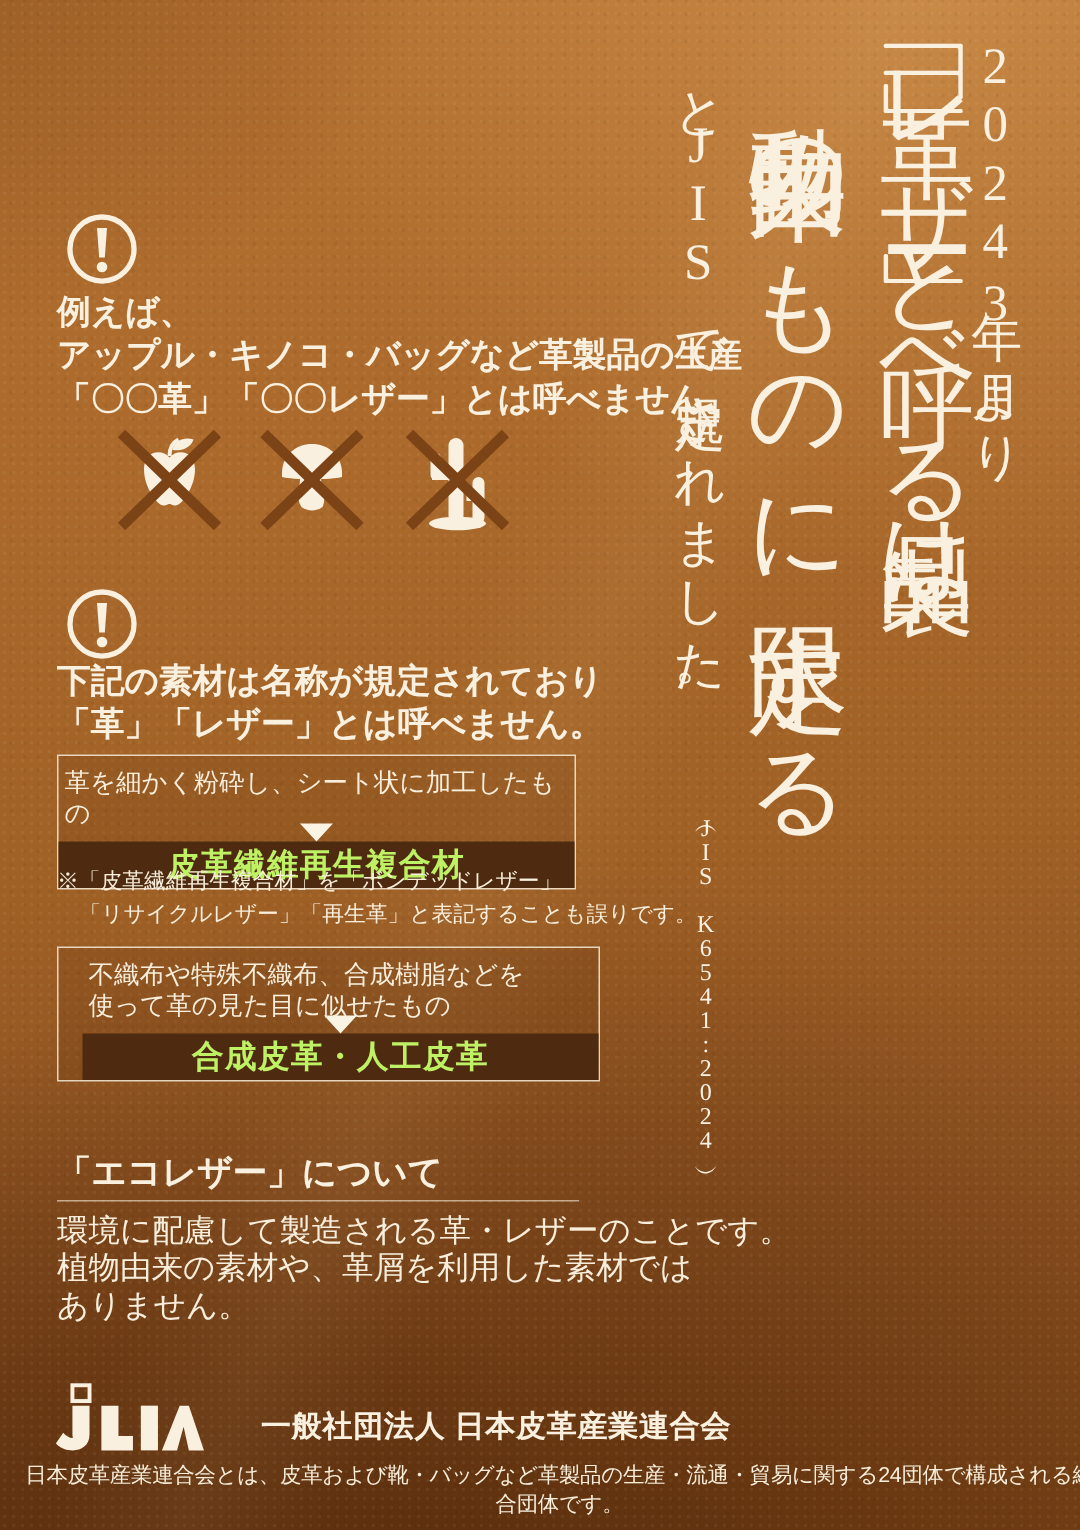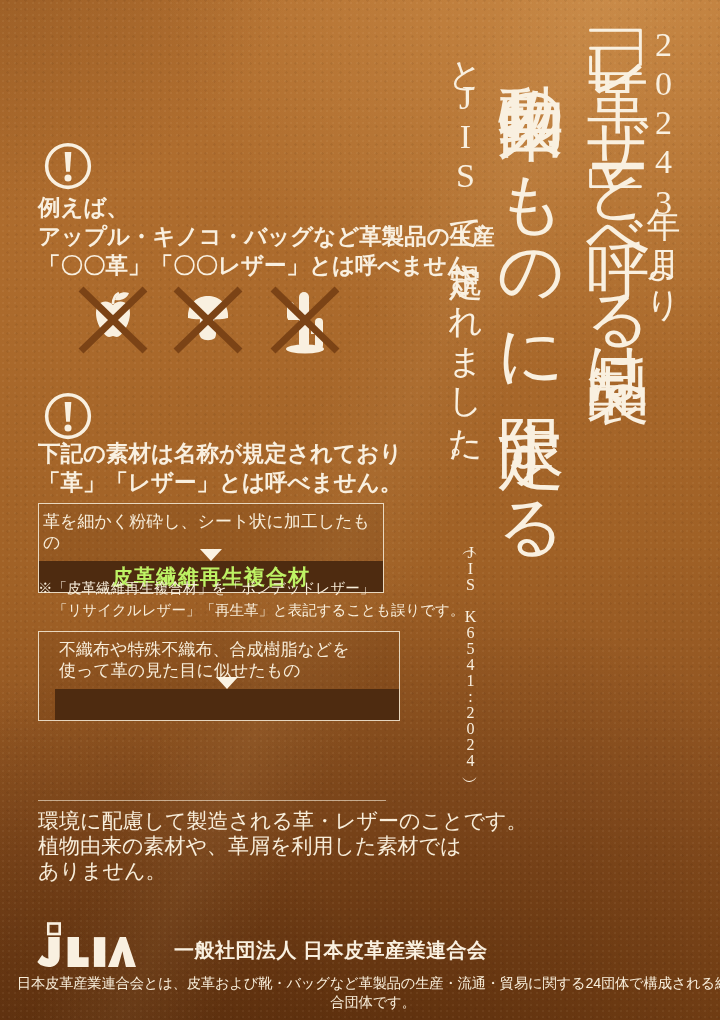--- a/index.html
+++ b/index.html
@@ -168,23 +168,25 @@
     <div class="indent">「リサイクルレザー」「再生革」と表記することも誤りです。</div>
   </div>
 
   <div class="rule-box box2">
     <div class="box-desc">
       <div>不織布や特殊不織布、合成樹脂などを</div>
       <div>使って革の見た目に似せたもの</div>
     </div>
     <div class="box-term">
       <div class="tri"></div>
-    </div>
-  </div>
-
+      <span>合成皮革・人工皮革</span>
+    </div>
+  </div>
+
+  <div class="eco-head">「エコレザー」について</div>
   <div class="eco-rule"></div>
   <div class="eco-body">
     <div>環境に配慮して製造される革・レザーのことです。</div>
     <div>植物由来の素材や、革屑を利用した素材では</div>
     <div>ありません。</div>
   </div>
 
   <svg class="jlia" viewBox="0 0 114 52">
     <rect class="cream-stroke" x="14" y="1.5" width="13" height="12" stroke-width="3"></rect>
     <path class="cream-fill" d="M27 17 L27 39 C27 47.5 20.5 51 14.5 51 C9 51 4 49 1.5 45.5 L7 37.5 C9 40 12 41.5 14 41.5 C14.8 41.5 14 41 14 39 L14 17 Z"></path>

